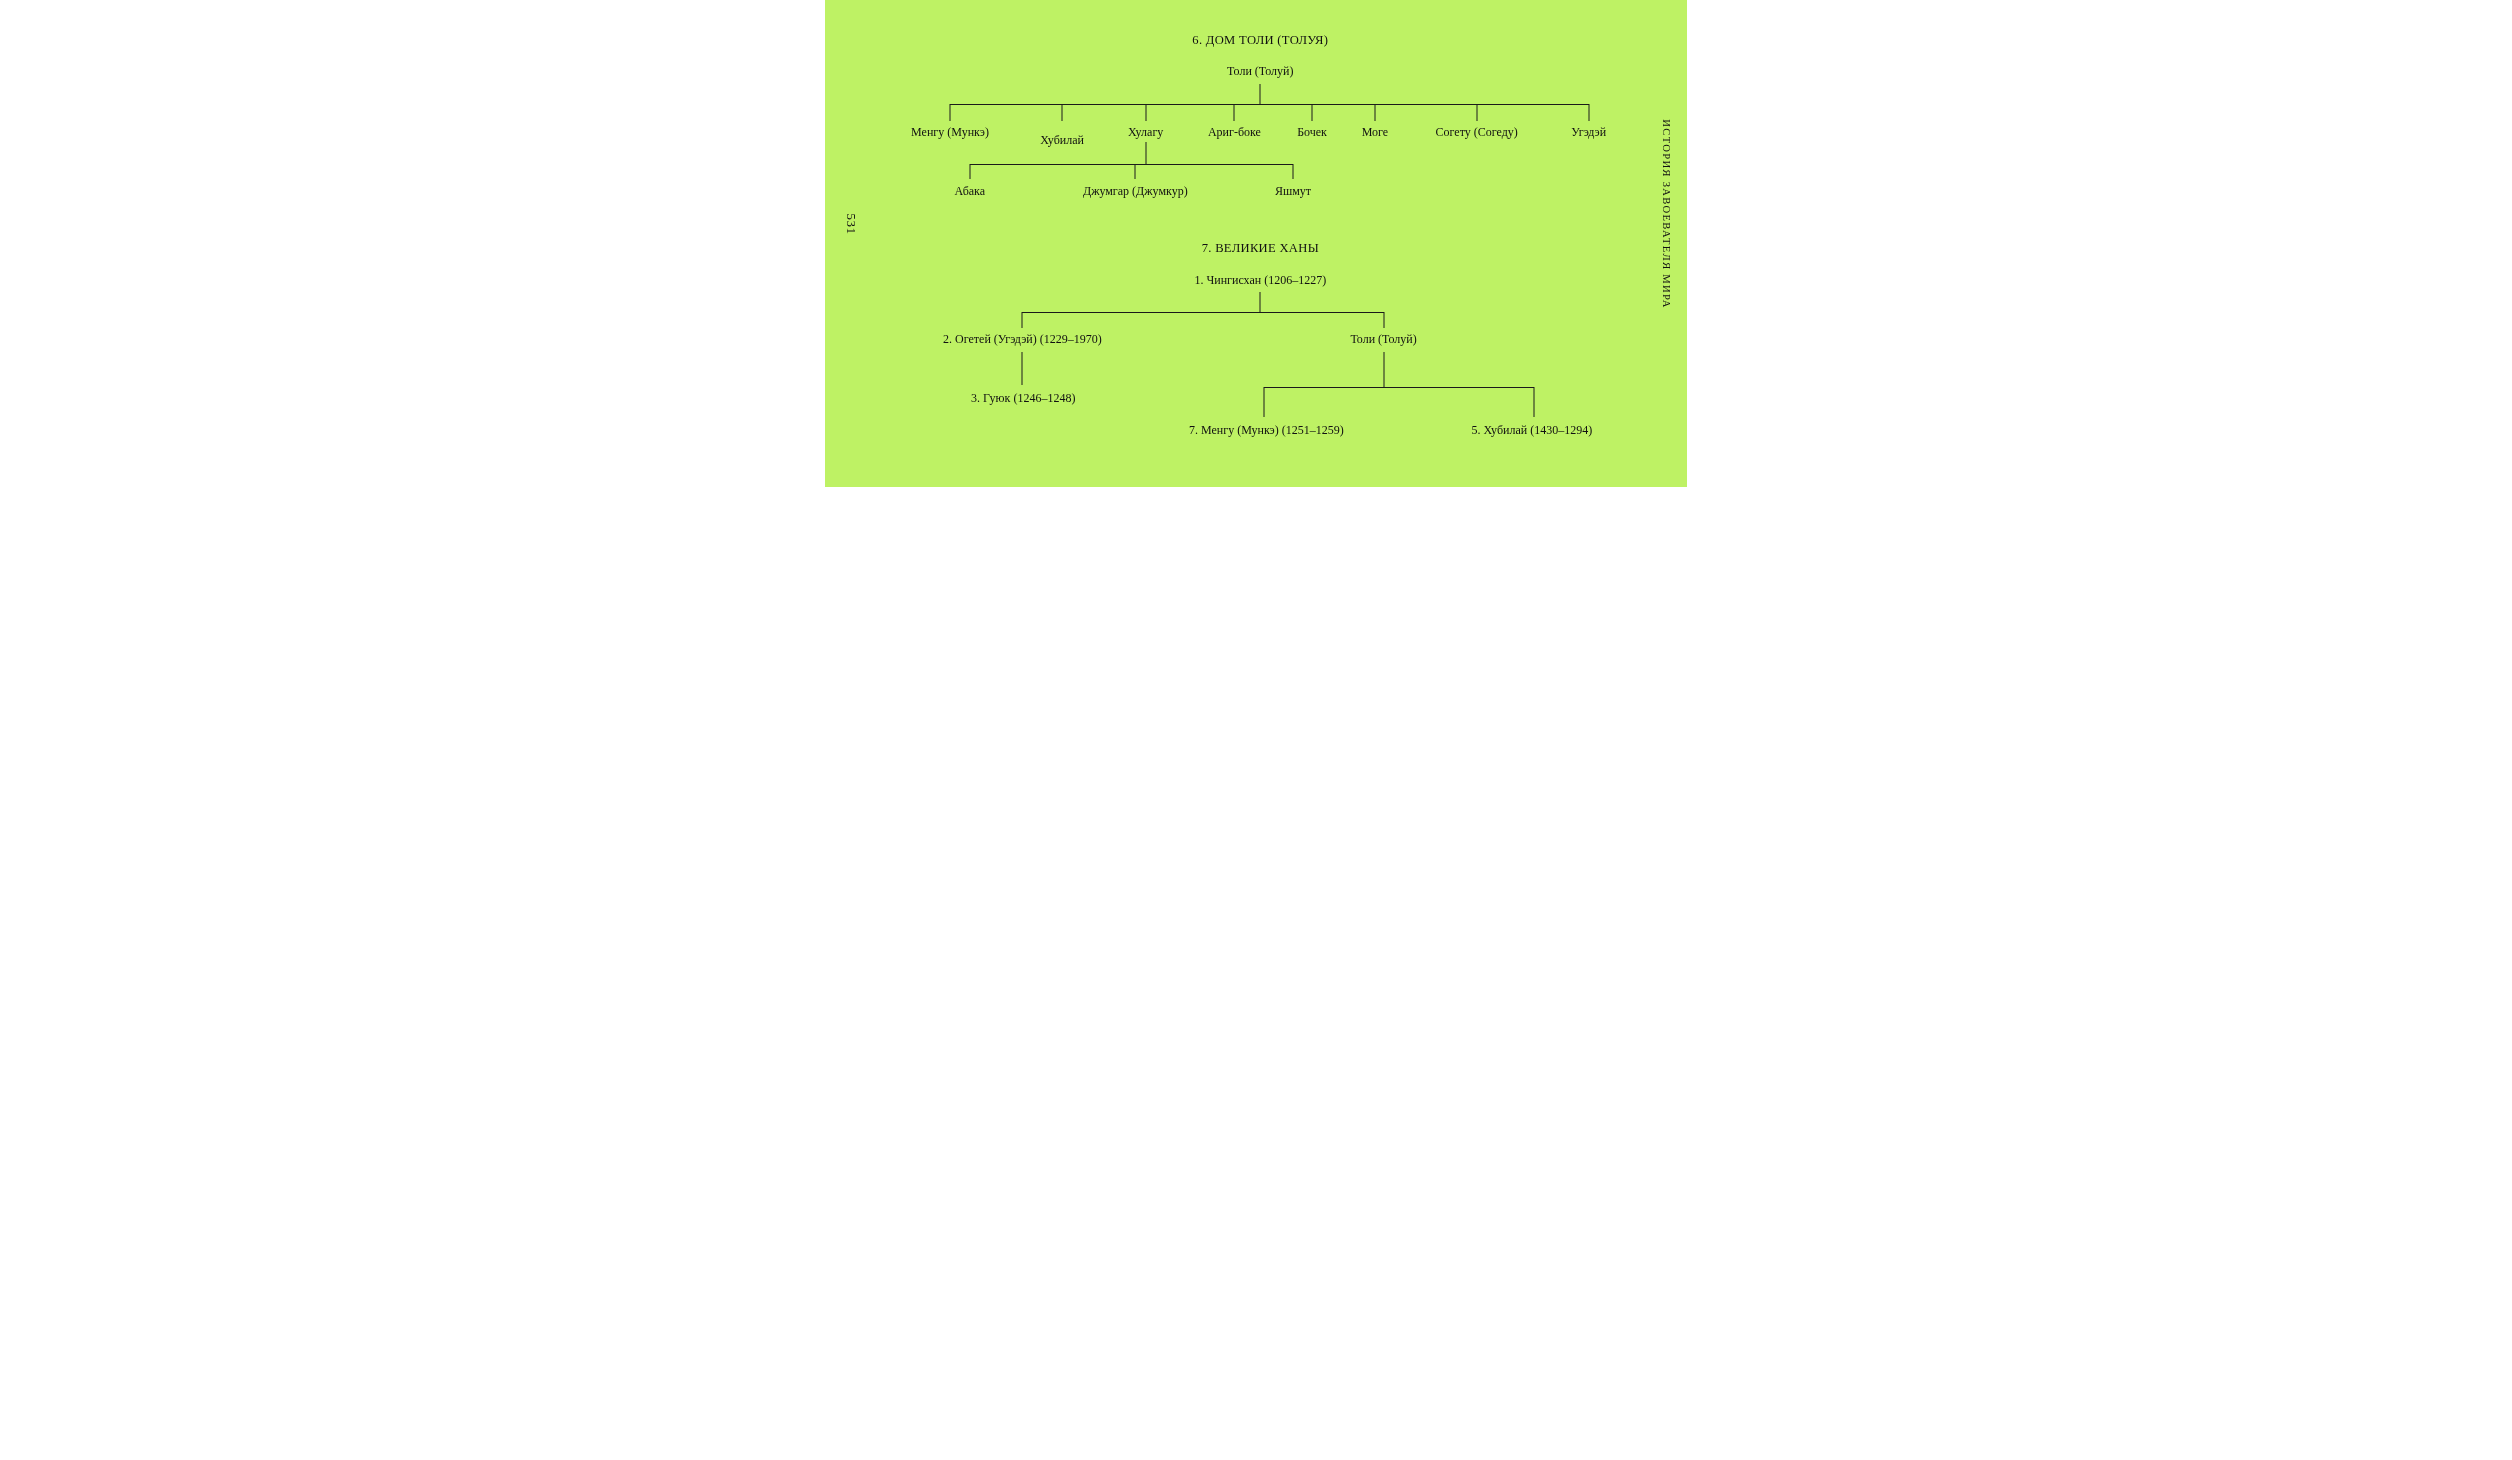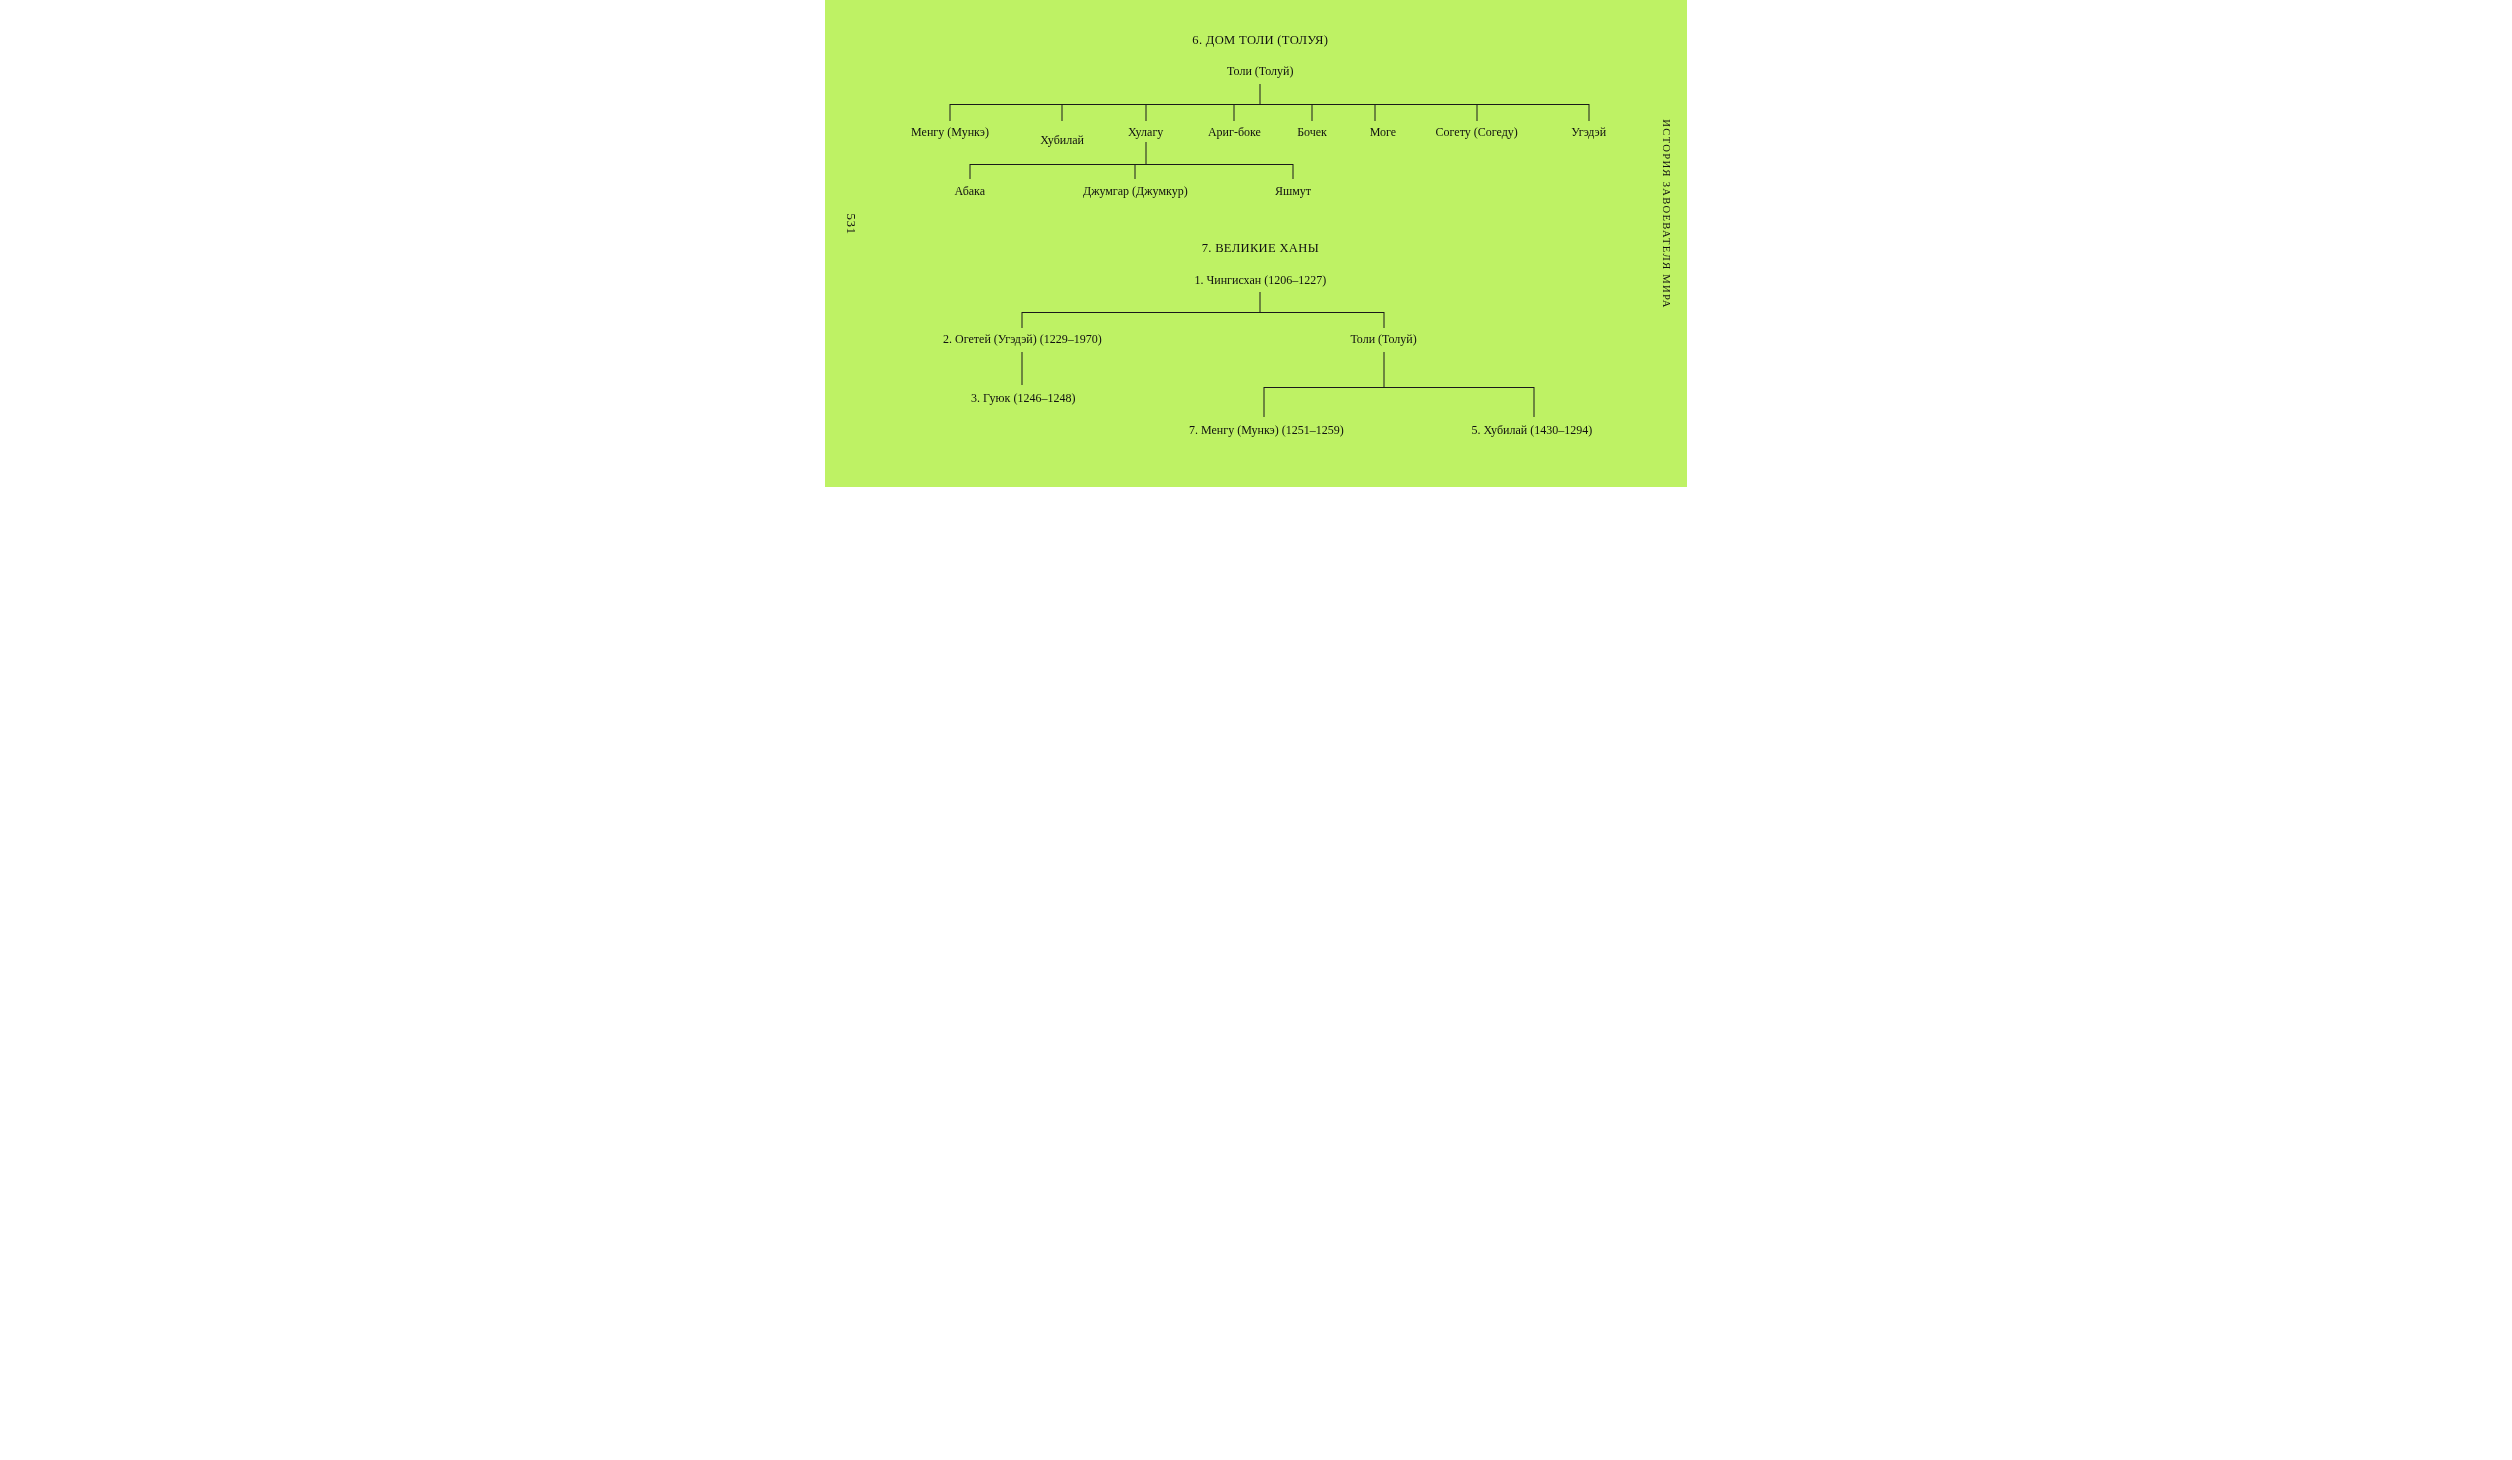--- a/index.html
+++ b/index.html
@@ -80,21 +80,21 @@
   <div class="vline" style="left:56.5%; top:21.4%; height:3.4%;"></div>
   <div class="vline" style="left:63.8%; top:21.4%; height:3.4%;"></div>
   <div class="vline" style="left:75.6%; top:21.4%; height:3.4%;"></div>
   <div class="vline" style="left:88.6%; top:21.4%; height:3.4%;"></div>
 
   <div class="node" style="left:14.5%; top:25.6%;">Менгу (Мункэ)</div>
   <div class="node" style="left:27.5%; top:25.6%;margin-top:8px;">Хубилай</div>
   <div class="node" style="left:37.2%; top:25.6%;">Хулагу</div>
   <div class="node" style="left:47.5%; top:25.6%;">Ариг-боке</div>
   <div class="node" style="left:56.5%; top:25.6%;">Бочек</div>
-  <div class="node" style="left:63.8%; top:25.6%;margin-left:8px;">Моге</div>
+  <div class="node" style="left:63.8%; top:25.6%;">Моге</div>
   <div class="node" style="left:75.6%; top:25.6%;">Согету (Согеду)</div>
   <div class="node" style="left:88.6%; top:25.6%;">Угэдэй</div>
 
   <div class="vline" style="left:37.2%; top:29.2%; height:4.4%;"></div>
   <div class="hline" style="left:16.8%; top:33.6%; width:37.5%;"></div>
   <div class="vline" style="left:16.8%; top:33.6%; height:3.2%;"></div>
   <div class="vline" style="left:36.0%; top:33.6%; height:3.2%;"></div>
   <div class="vline" style="left:54.3%; top:33.6%; height:3.2%;"></div>
 
   <div class="node" style="left:16.8%; top:37.8%;">Абака</div>

